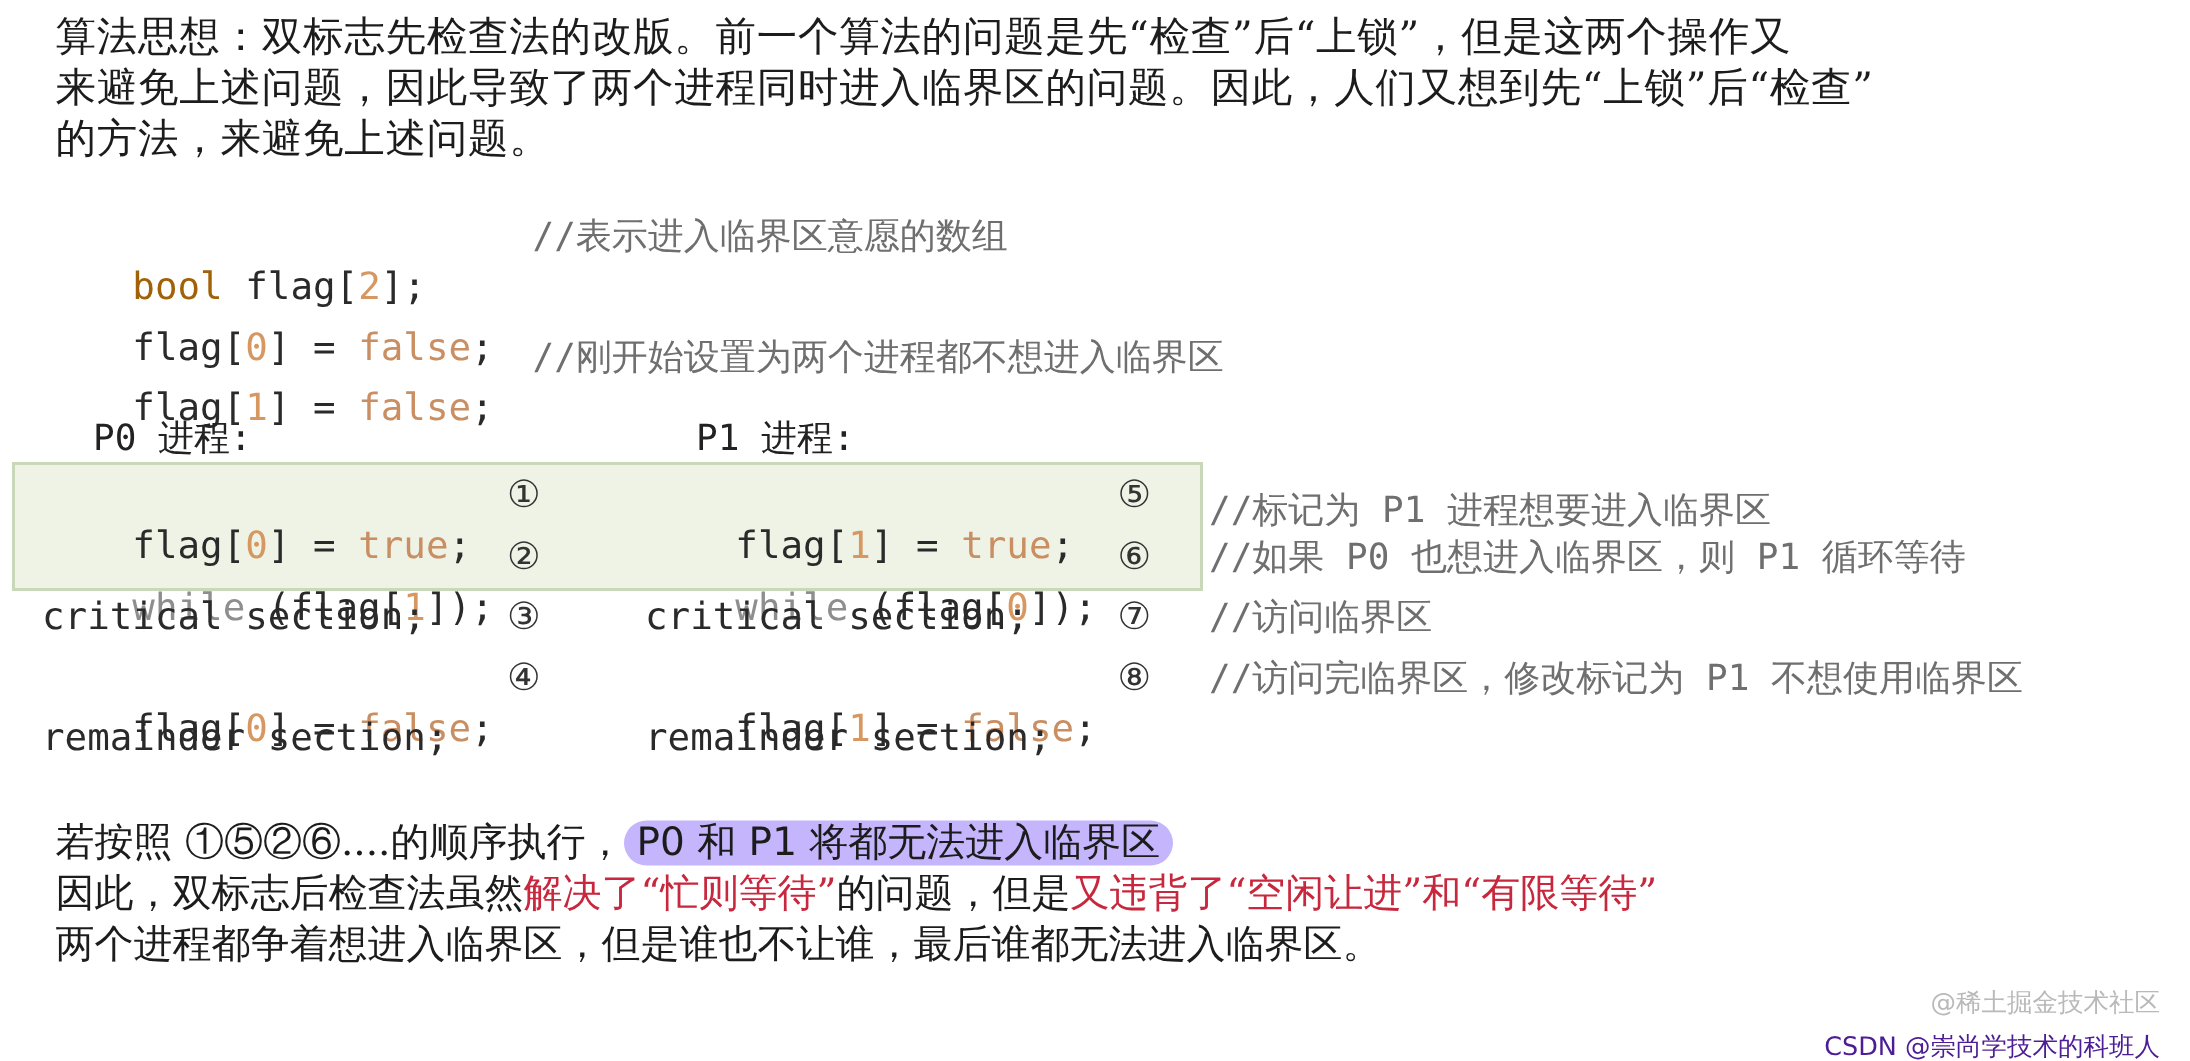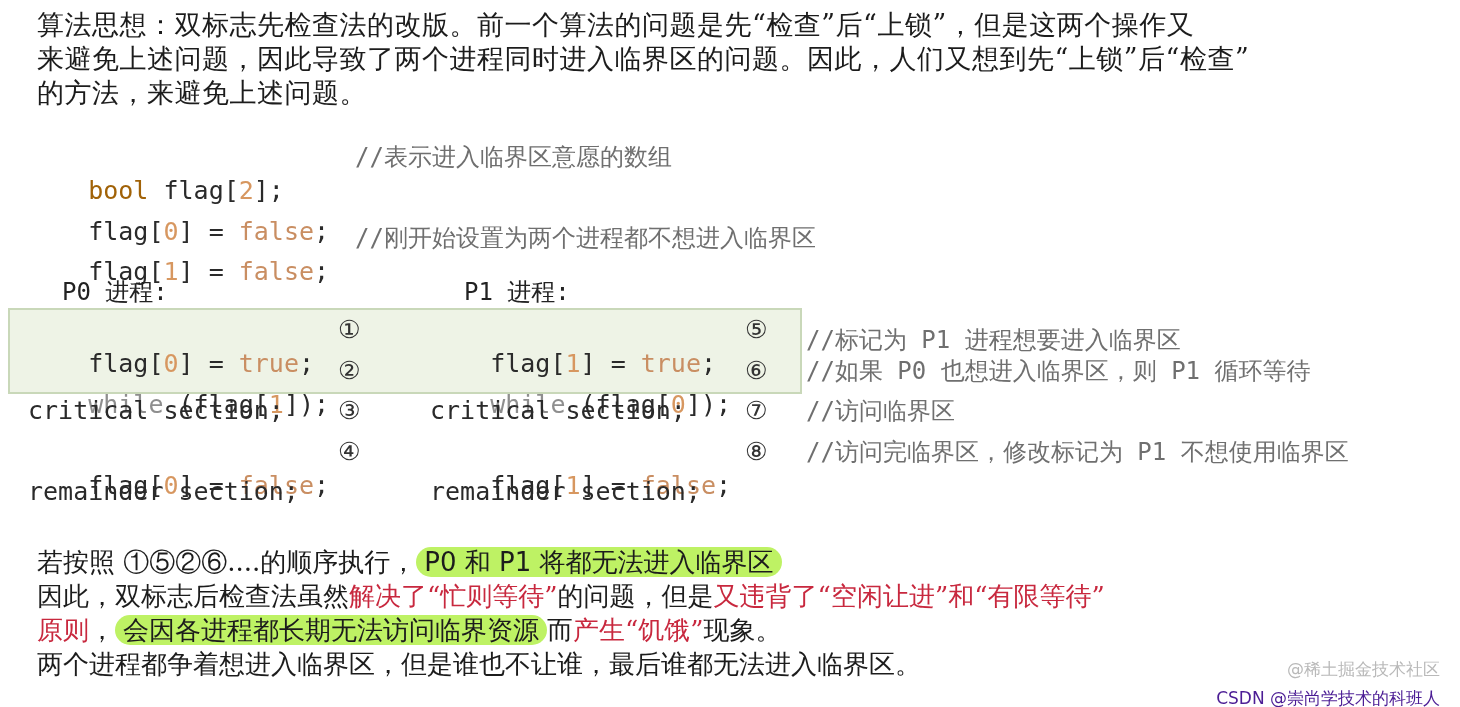--- a/index.html
+++ b/index.html
@@ -29,21 +29,21 @@
 
     .proc-label { position: absolute; font-family: "DejaVu Sans Mono", monospace; font-size: 24px; color: #222; margin-left: 34px; }
 
     .summary {
       position: absolute; left: 37px; top: 545px;
       font-family: "DejaVu Serif", serif; font-size: 26px; line-height: 34px; color: #1c1c1c;
     }
     .summary p { white-space: nowrap; height: 34px; }
     .red { color: #c8283e; }
     .hl {
-      background: #bef264; border-radius: 16px; padding: 0 8px;
+      background: #c4b5fd; border-radius: 16px; padding: 0 8px;
     }
     .hl-sans { font-family: "DejaVu Sans", sans-serif; }
 
     .watermark {
       position: absolute; right: 20px; top: 660px; text-align: right;
       font-family: "DejaVu Sans", sans-serif; color: #b9b9b9; font-size: 17px; line-height: 18px;
     }
     .wm1 { position: absolute; right: 0; top: 0; white-space: nowrap; }
     .wm2 { position: absolute; right: 0; top: 29px; white-space: nowrap; color: #4c1d95; }
   </style>
@@ -122,22 +122,19 @@
   <div class="code-line comment" style="left:806px; top:435px;">//访问完临界区，修改标记为 P1 不想使用临界区</div>
 </div>
 
 <div class="summary">
   <p>
     <span>若按照 ①⑤②⑥....的顺序执行，</span><span class="hl hl-sans">P0 和 P1 将都无法进入临界区</span>
   </p>
   <p>
     <span>因此，双标志后检查法虽然</span><span class="red">解决了“忙则等待”</span><span>的问题，但是</span><span class="red">又违背了“空闲让进”和“有限等待”</span>
   </p>
-  <p>
-    <span class="red">原则</span><span>，</span><span class="hl">会因各进程都长期无法访问临界资源</span><span>而</span><span class="red">产生“饥饿”</span><span>现象。</span>
-  </p>
   <p>两个进程都争着想进入临界区，但是谁也不让谁，最后谁都无法进入临界区。</p>
 </div>
 
 <div class="watermark">
   <span class="wm1">@稀土掘金技术社区</span>
   <span class="wm2">CSDN @崇尚学技术的科班人</span>
 </div>
 
 </body></html>

